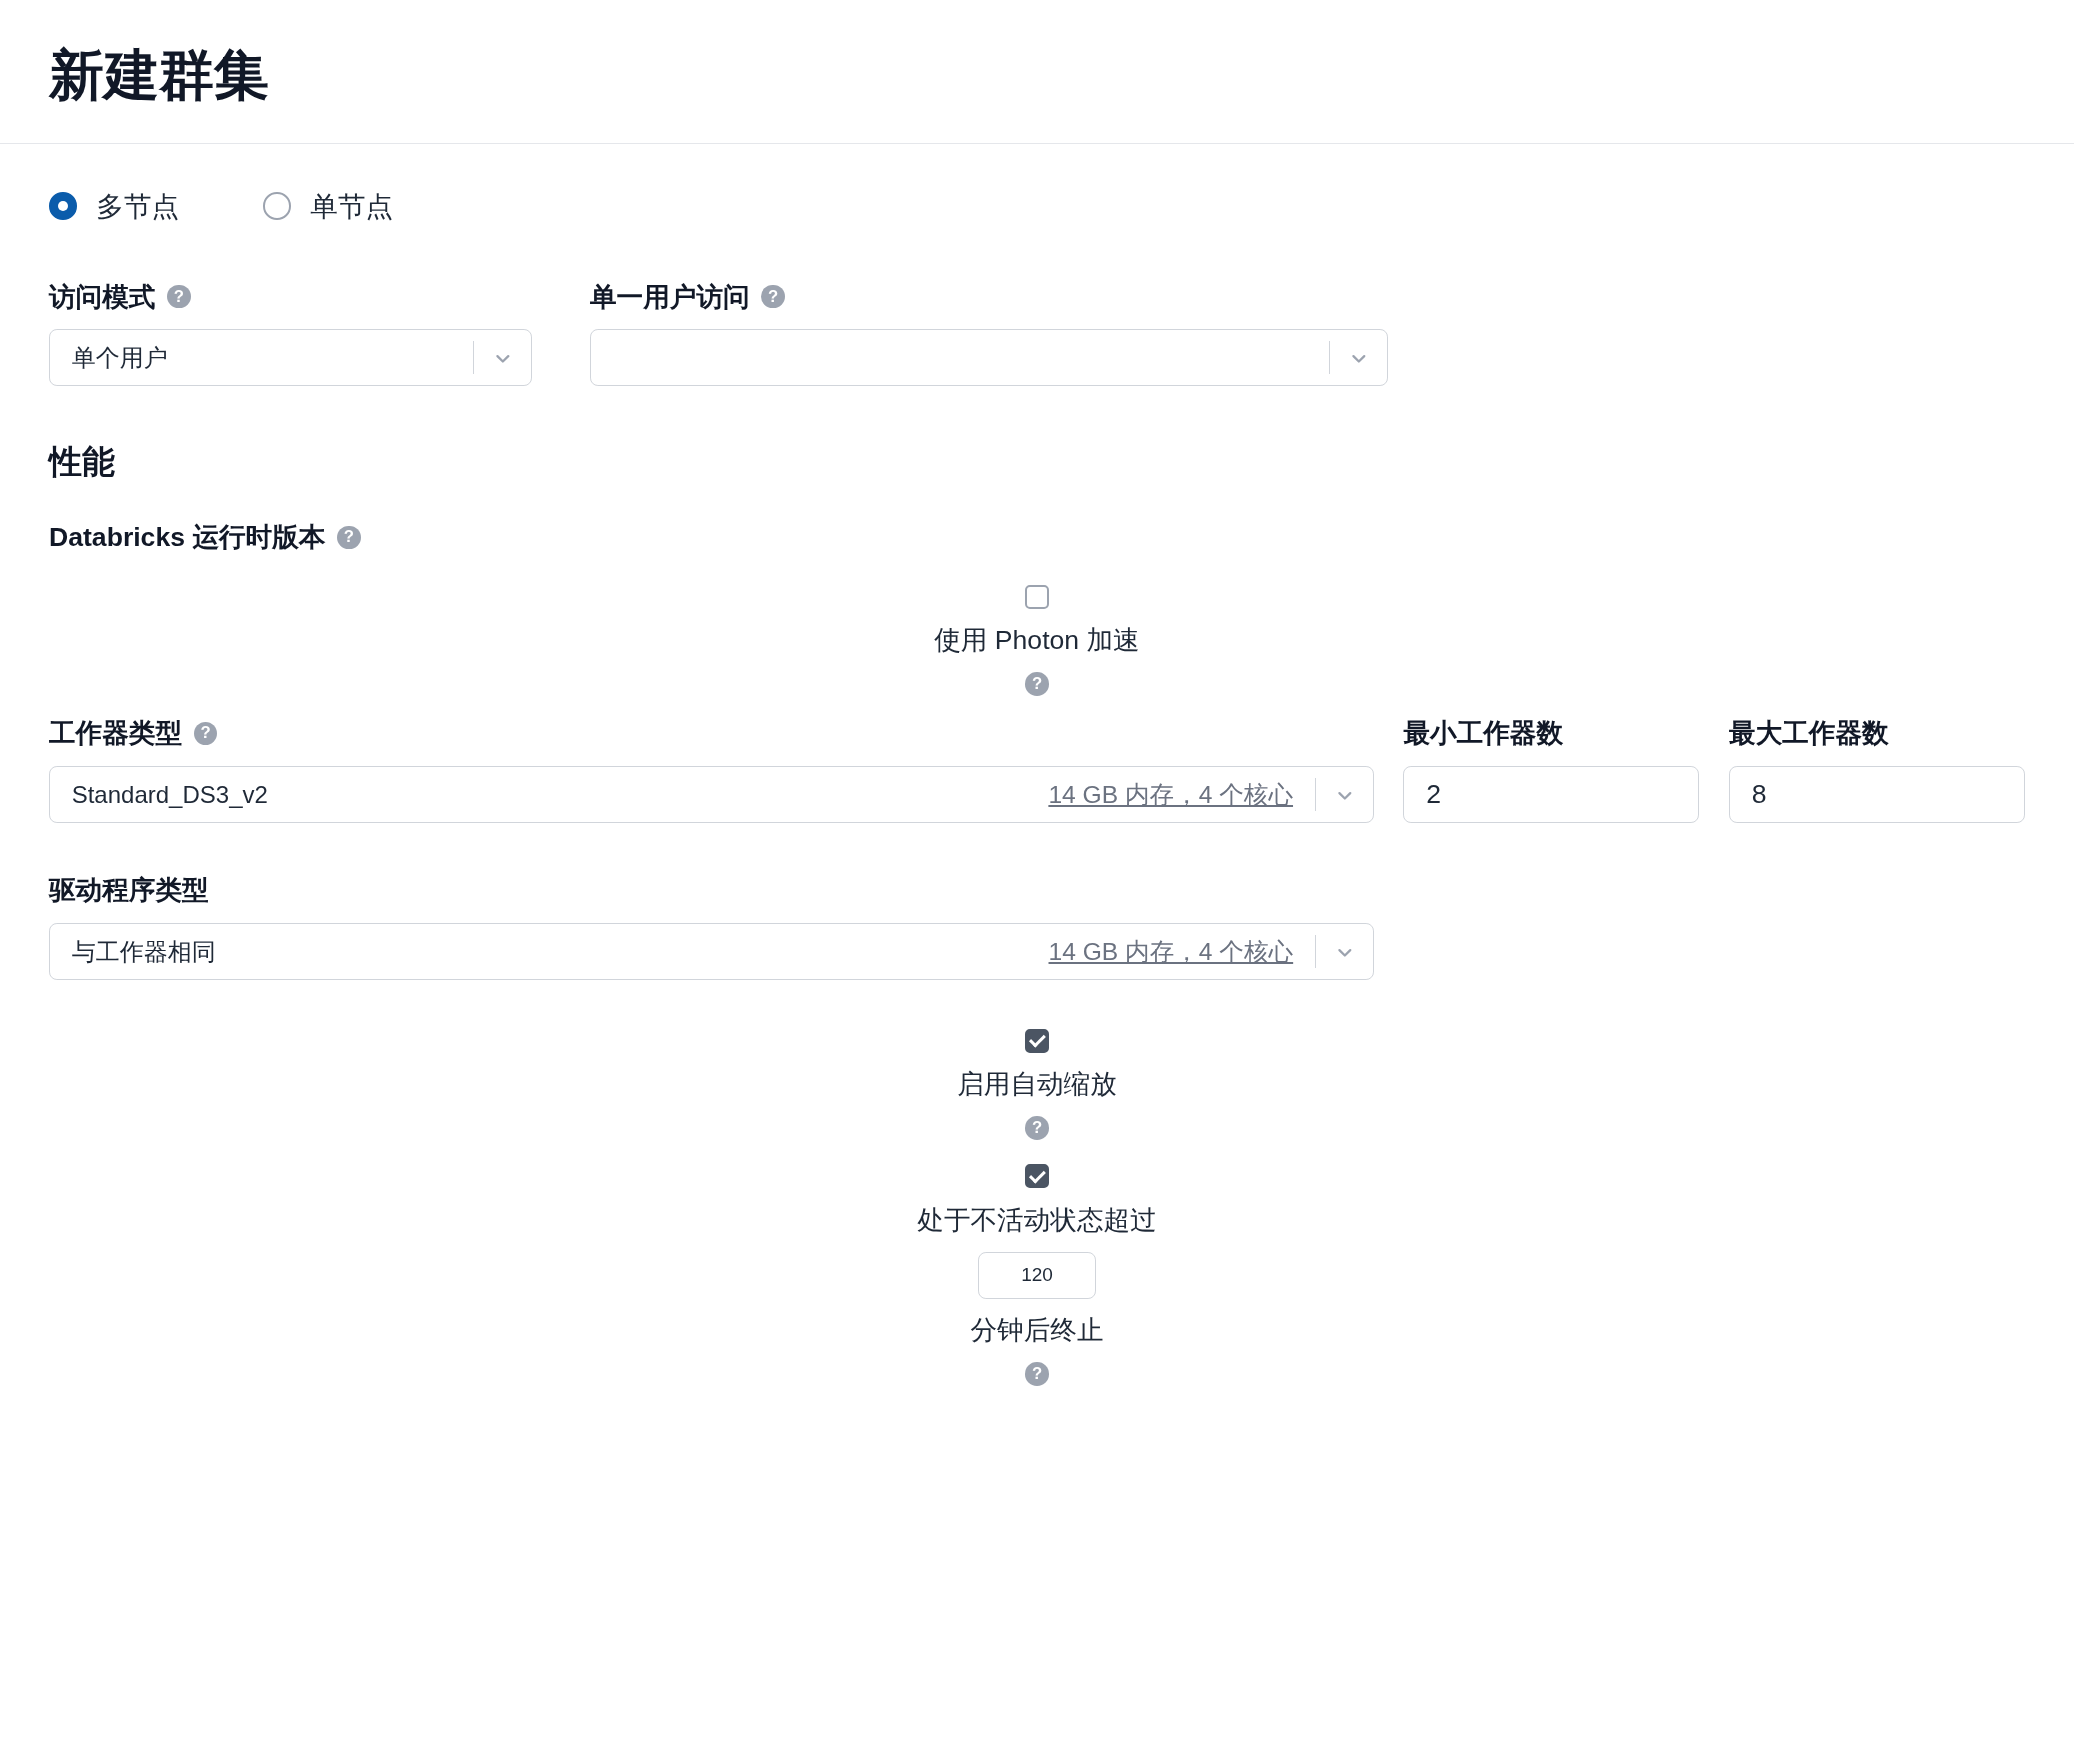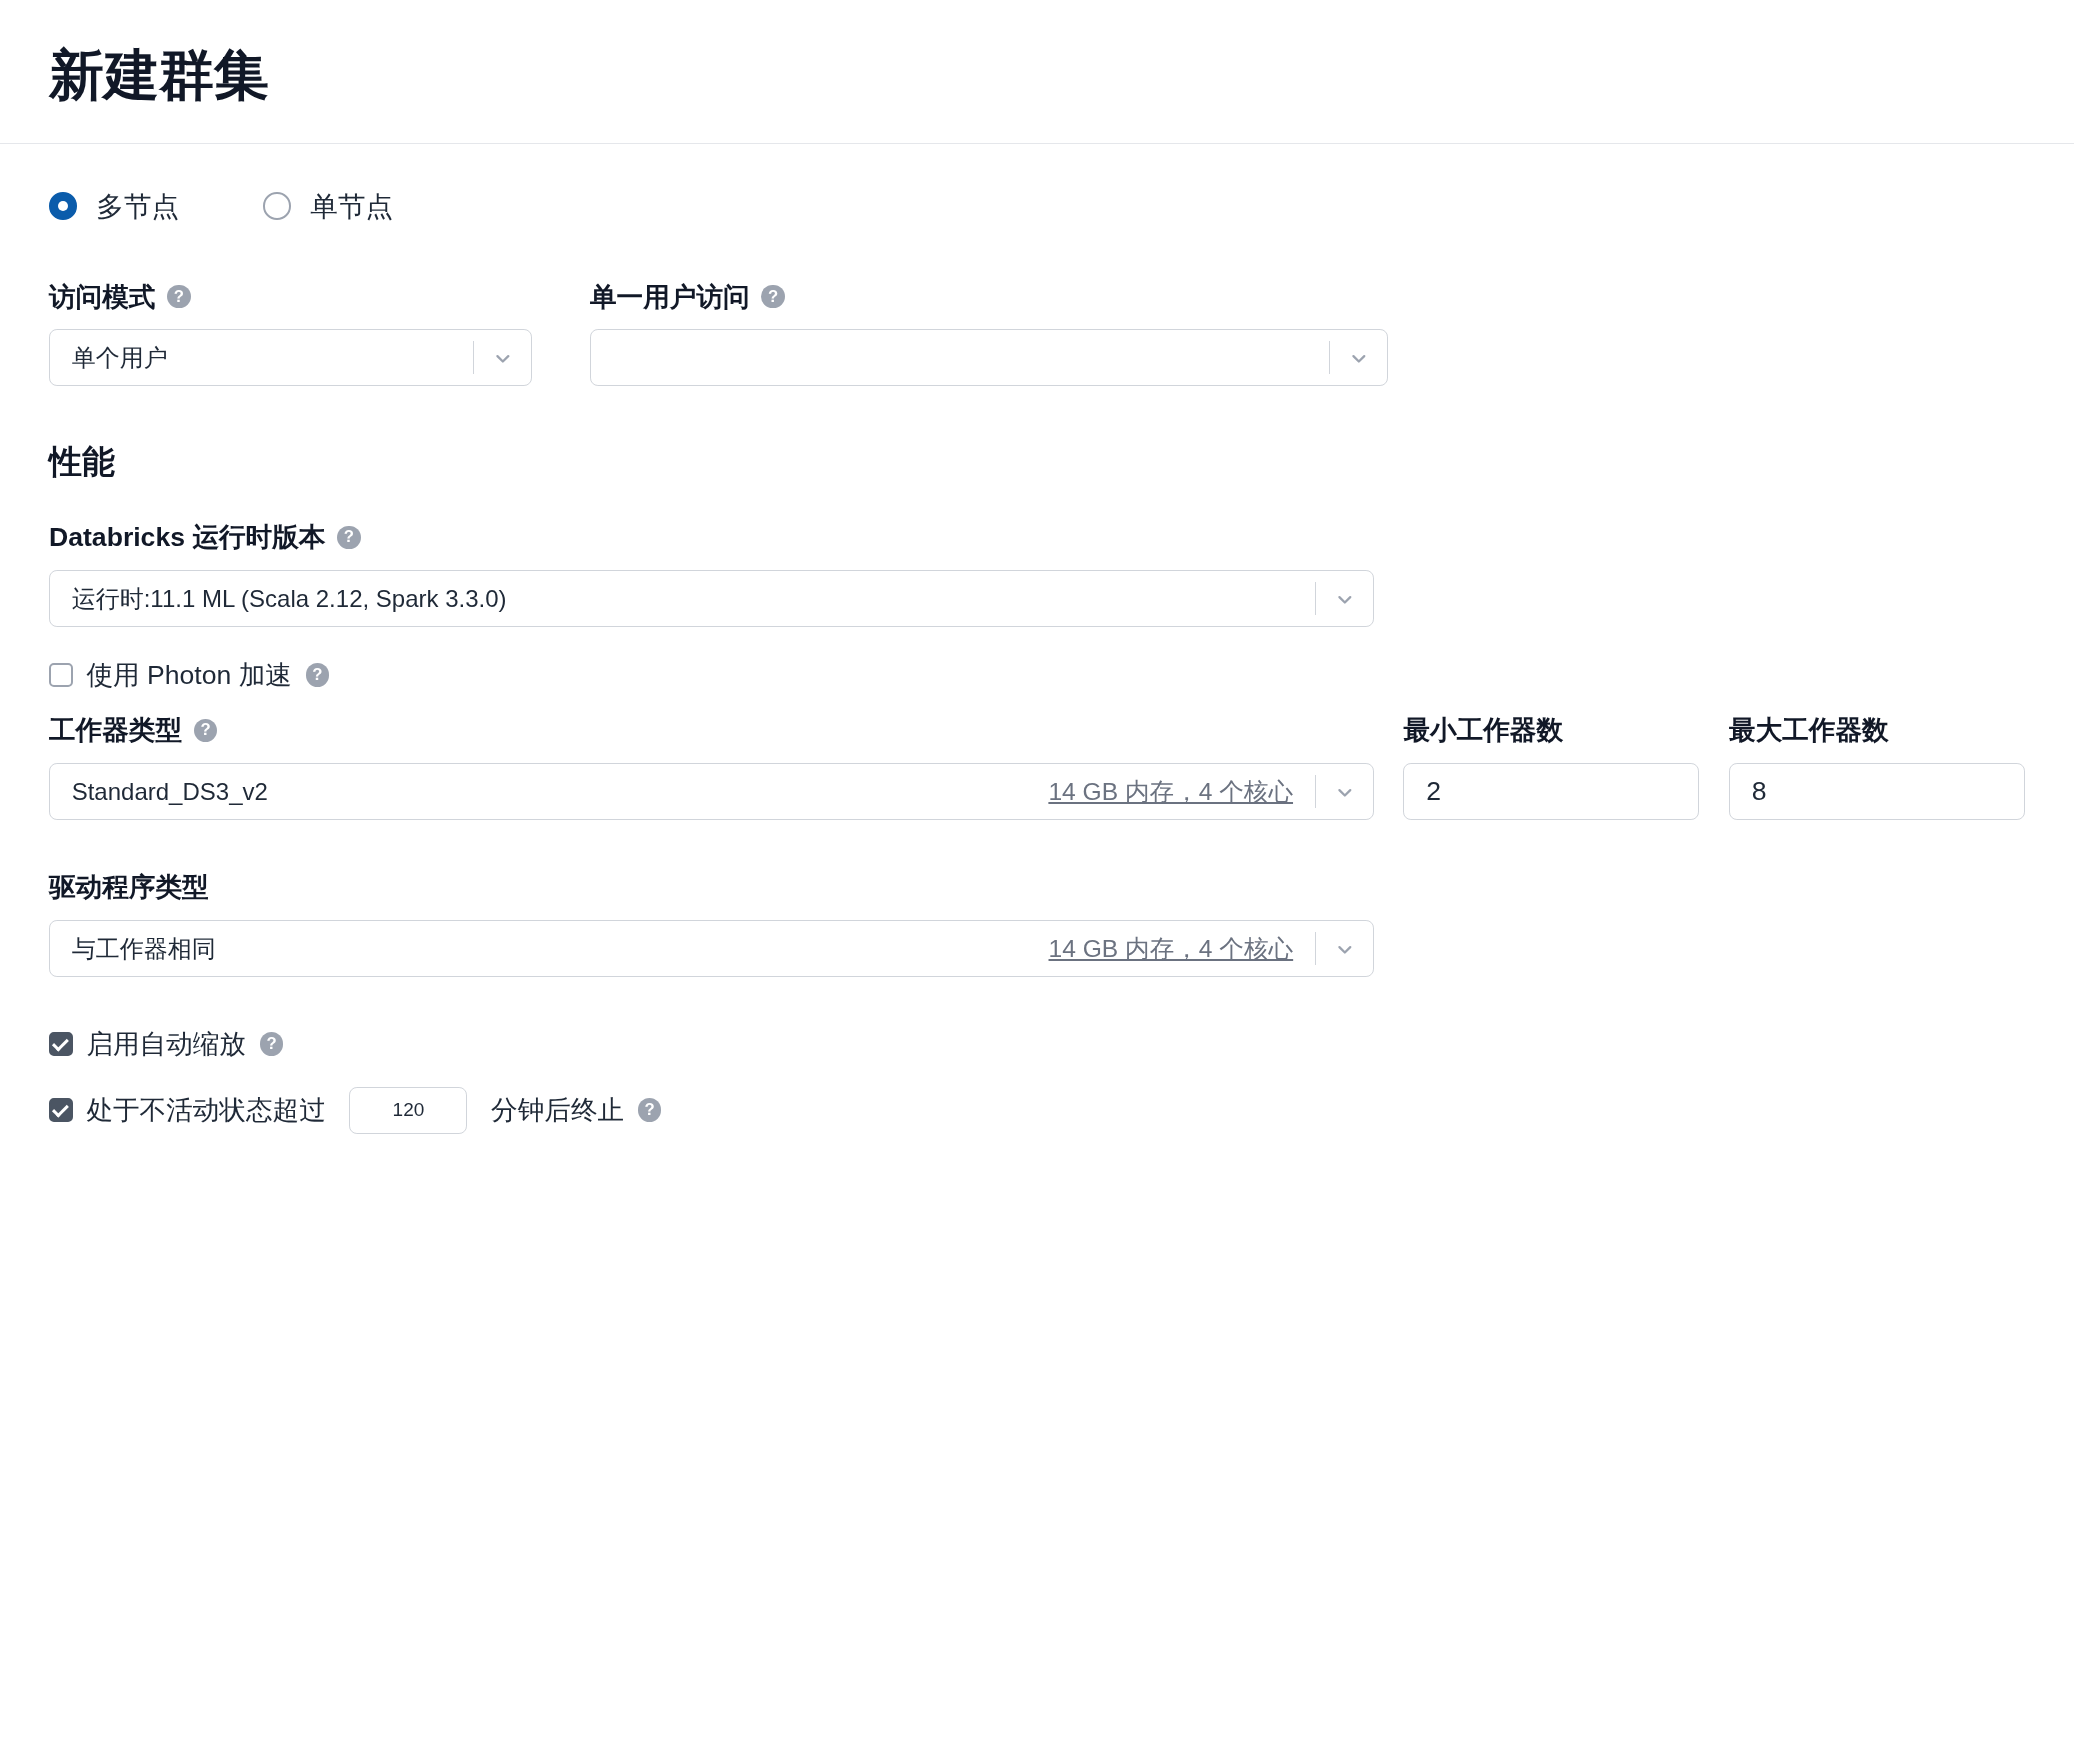--- a/index.html
+++ b/index.html
@@ -142,20 +142,21 @@
     margin-bottom: 34px;
   }
   .section {
     margin-bottom: 49px;
   }
   .checkbox-row {
     display: flex;
     align-items: center;
     gap: 13.8px;
     margin: 24.6px 0;
+    flex-direction: column;
   }
   .checkbox {
     width: 23.6px;
     height: 23.6px;
     border: 2px solid #9ca3af;
     border-radius: 4.9px;
     background: #ffffff;
     cursor: pointer;
     display: flex;
     align-items: center;
@@ -260,29 +261,20 @@
   </div>
 </div>
 
 <h2 class="section-title">性能</h2>
 
 <div class="section">
   <div class="field-group" style="width:1325px;">
     <div class="field-label">
       <span>Databricks 运行时版本</span>
       <span class="help-icon">?</span>
-    </div>
-    <div class="select-box">
-      <span class="select-value">运行时:11.1 ML (Scala 2.12, Spark 3.3.0)</span>
-      <span class="select-divider"></span>
-      <span class="chevron">
-        <svg viewBox="0 0 24 24" fill="none" stroke="#9ca3af" stroke-width="2.5" stroke-linecap="round" stroke-linejoin="round">
-            <polyline points="6 9 12 15 18 9"></polyline>
-          </svg>
-      </span>
     </div>
   </div>
 
   <div class="checkbox-row" style="margin-top:29.6px; margin-bottom:19.7px;">
     <span class="checkbox"></span>
     <span class="checkbox-label">使用 Photon 加速</span>
     <span class="help-icon">?</span>
   </div>
 
   <div class="worker-row">

